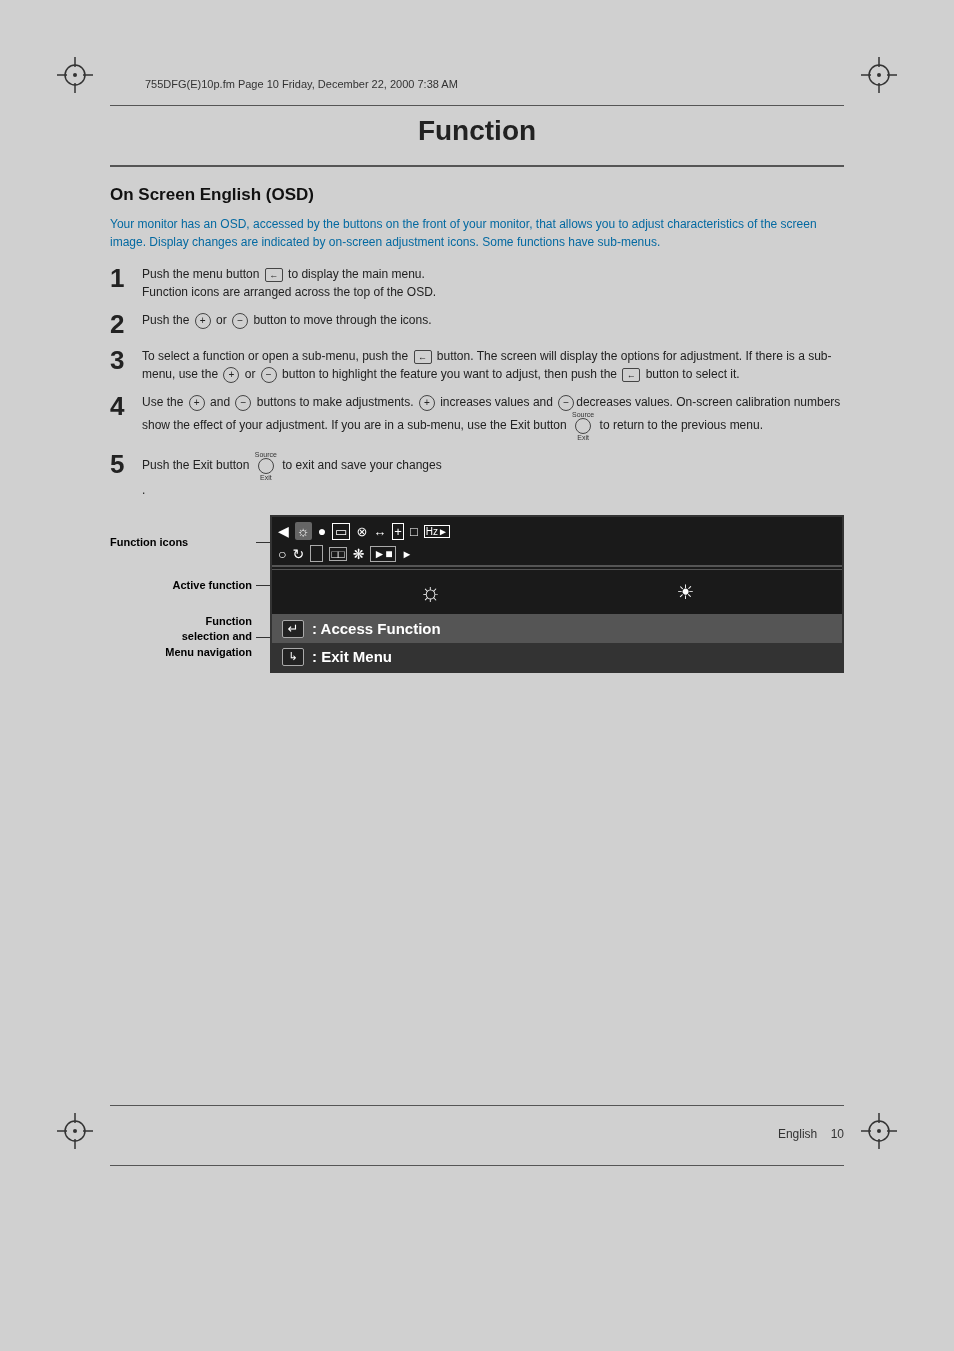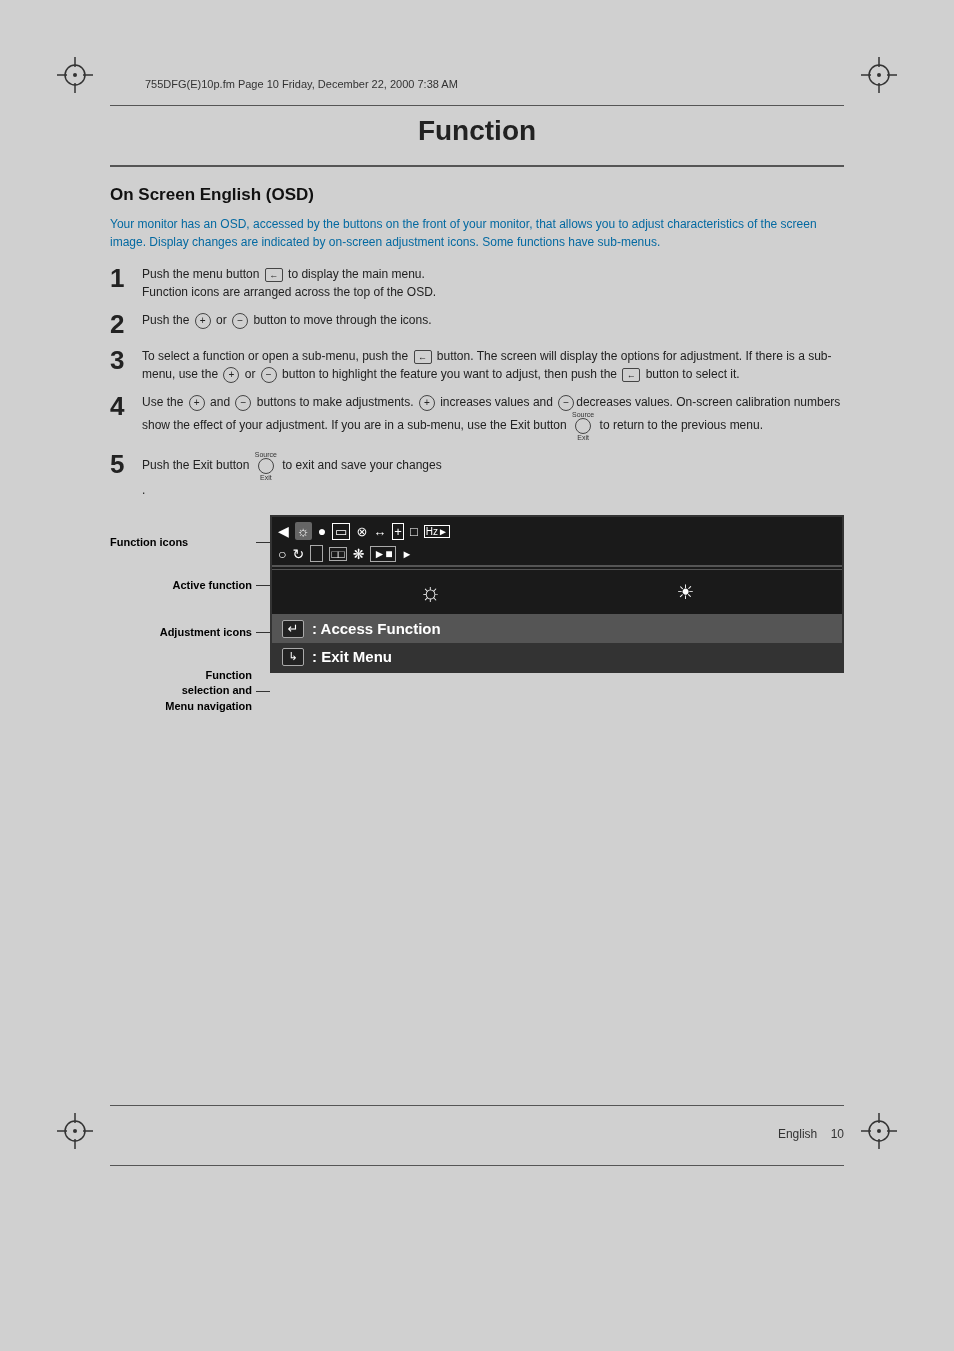--- a/index.html
+++ b/index.html
@@ -395,24 +395,20 @@
         <div style="display:flex;justify-content:space-between;align-items:center;height:44px;">
           <span class="label-entry-text" style="font-size:11px;font-weight:bold;text-align:right;">Function icons</span>
           <div style="width:14px;height:1px;background:#333;margin-left:4px;"></div>
         </div>
 
         <div style="display:flex;justify-content:flex-end;align-items:center;height:38px;margin-top:2px;">
           <span class="label-entry-text" style="font-size:11px;font-weight:bold;text-align:right;">Active function</span>
           <div style="width:14px;height:1px;background:#333;margin-left:4px;"></div>
         </div>
 
-        <div style="display:flex;justify-content:flex-end;align-items:center;height:52px;margin-top:2px;">
-          <span class="label-entry-text" style="font-size:11px;font-weight:bold;text-align:right;">Adjustment icons</span>
-          <div style="width:14px;height:1px;background:#333;margin-left:4px;"></div>
-        </div>
 
         <div style="display:flex;justify-content:flex-end;align-items:center;height:62px;margin-top:2px;">
           <span class="label-entry-text" style="font-size:11px;font-weight:bold;text-align:right;line-height:1.4;">Function<br>selection and<br>Menu navigation</span>
           <div style="width:14px;height:1px;background:#333;margin-left:4px;"></div>
         </div>
 
       </div>
 
       <div class="osd-screen">
 

